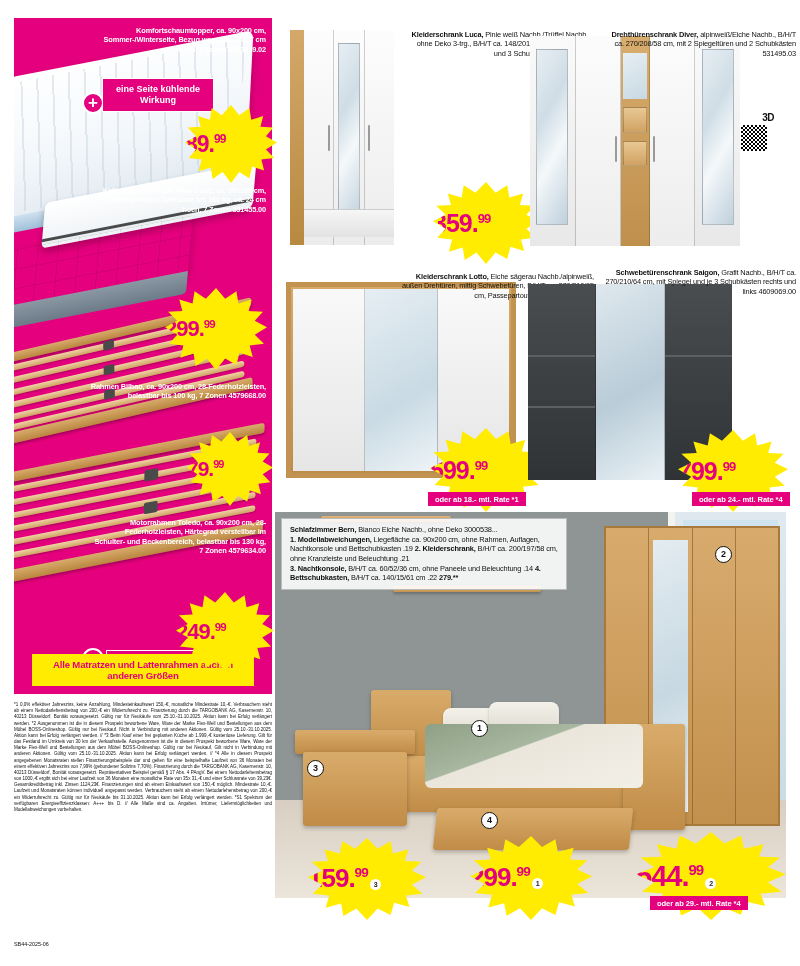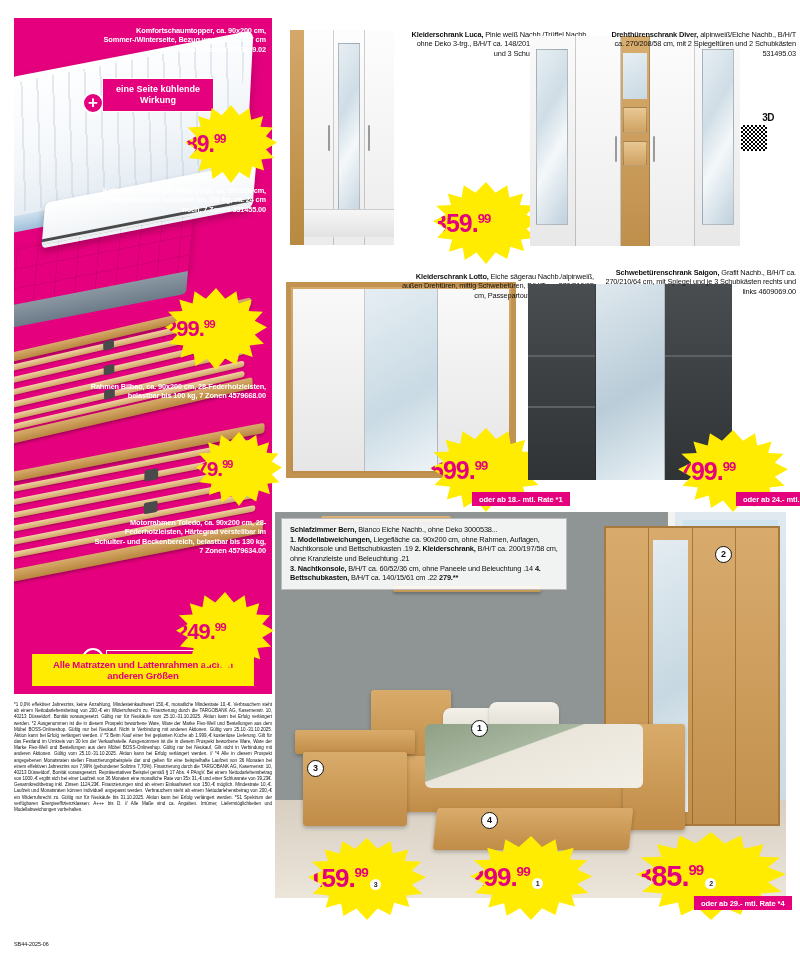--- a/index.html
+++ b/index.html
@@ -145,21 +145,20 @@
     display:inline-block; width:11px; height:11px; border-radius:50%;
     background:#fff; color:#222; font-size:7px; line-height:11px;
     vertical-align:baseline; margin-left:2px;
   }
   .rate-strip {
     position:absolute;
     background:#e5007d; color:#fff;
     font-weight:700; font-size:7.6px;
     padding:2.5px 7px; white-space:nowrap;
     letter-spacing:-.1px;
-    margin-left:44px;
   }
 
   
   .desc {
     position:absolute;
     font-size:7.4px; line-height:1.26;
     color:#111; text-align:right; font-weight:700;
     letter-spacing:-.15px;
   }
   .desc .light { font-weight:400; }
@@ -359,21 +358,21 @@
   </div>
 
   <div class="burst" style="left:185px; top:105px; width:92px; height:78px; font-size:23px;">
     <div class="amt"><span>89.</span><span class="cents">99</span></div>
   </div>
 
   <div class="burst" style="left:165px; top:288px; width:102px; height:82px; font-size:22px;">
     <div class="amt"><span>299.</span><span class="cents">99</span></div>
   </div>
 
-  <div class="burst" style="left:196px; top:432px; width:86px; height:74px; font-size:21px;">
+  <div class="burst" style="left:187px; top:432px; width:86px; height:74px; font-size:21px;">
     <div class="amt"><span>79.</span><span class="cents">99</span></div>
   </div>
 
   <div class="burst" style="left:176px; top:592px; width:98px; height:80px; font-size:22px;">
     <div class="amt"><span>249.</span><span class="cents">99</span></div>
   </div>
 
   <div class="prod-img" style="left:290px; top:30px; width:104px; height:215px;">
     <div style="position:absolute; left:0; top:0; width:14px; height:100%; background:linear-gradient(#d3a869,#b78941);"></div>
     <div class="wd" style="left:14px;">
@@ -528,20 +527,20 @@
 
   <div class="burst" style="left:308px; top:838px; width:118px; height:82px; font-size:26px;">
     <div class="amt"><span>159.</span><span class="cents">99</span><span class="idx">3</span></div>
   </div>
 
   <div class="burst" style="left:470px; top:836px; width:122px; height:84px; font-size:26px;">
     <div class="amt"><span>299.</span><span class="cents">99</span><span class="idx">1</span></div>
   </div>
 
   <div class="burst" style="left:636px; top:832px; width:150px; height:88px; font-size:29px;">
-    <div class="amt"><span>385.</span><span class="cents">99</span><span class="idx">2</span></div>
+    <div class="amt"><span>544.</span><span class="cents">99</span><span class="idx">2</span></div>
   </div>
   <div class="rate-strip" style="left:650px; top:896px;">oder ab 29.- mtl. Rate *4</div>
 
   <div class="fineprint">*1 0,0% effektiver Jahreszins, keine Anzahlung, Mindesteinkaufswert 150,-€, monatliche Mindestrate 10,-€. Verbrauchern steht ab einem Nettodarlehensbetrag von 200,-€ ein Widerrufsrecht zu. Finanzierung durch die TARGOBANK AG, Kasernenstr. 10, 40213 Düsseldorf. Bonität vorausgesetzt. Gültig nur für Neukäufe vom 25.10.-31.10.2025. Aktion kann bei Erfolg verlängert werden. *2 Ausgenommen ist die in diesem Prospekt beworbene Ware, Ware der Marke Flex-Well und Bestellungen aus dem Möbel BOSS-Onlineshop. Gültig nur bei Neukauf. Nicht in Verbindung mit anderen Aktionen. Gültig vom 25.10.-31.10.2025. Aktion kann bei Erfolg verlängert werden. // *3 Beim Kauf einer frei geplanten Küche ab 1.999,-€ kostenlose Lieferung. Gilt für das Festland im Umkreis von 30 km der Verkaufsstelle. Ausgenommen ist die in diesem Prospekt beworbene Ware, Ware der Marke Flex-Well und Bestellungen aus dem Möbel BOSS-Onlineshop. Gültig nur bei Neukauf. Gilt nicht in Verbindung mit anderen Aktionen. Gültig vom 25.10.-31.10.2025. Aktion kann bei Erfolg verlängert werden. // *4 Alle in diesem Prospekt angegebenen Monatsraten stellen Finanzierungsbeispiele dar und gelten für eine beispielhafte Laufzeit von 36 Monaten bei einem effektiven Jahreszins von 7,99% (gebundener Sollzins 7,70%). Finanzierung durch die TARGOBANK AG, Kasernenstr. 10, 40213 Düsseldorf, Bonität vorausgesetzt. Repräsentatives Beispiel gemäß § 17 Abs. 4 PAngV. Bei einem Nettodarlehensbetrag von 1000,-€ ergibt sich bei einer Laufzeit von 36 Monaten eine monatliche Rate von 35x 31,-€ und einer Schlussrate von 39,23€. Gesamtkreditbetrag inkl. Zinsen 1124,23€. Finanzierungen sind ab einem Einkaufswert von 150,-€ möglich. Mindestrate 10,-€. Laufzeit und Monatsraten können individuell angepasst werden. Verbrauchern steht ab einem Nettodarlehensbetrag von 200,-€ ein Widerrufsrecht zu. Gültig nur für Neukäufe bis 31.10.2025. Aktion kann bei Erfolg verlängert werden. *S1 Spektrum der verfügbaren Energieeffizienzklassen: A+++ bis D. // Alle Maße sind ca. Angaben. Irrtümer, Liefermiöglichkeiten und Modellabweichungen vorbehalten.</div>
   <div class="docid">SB44-2025-06</div>
 
 </div>
 
 </body></html>

